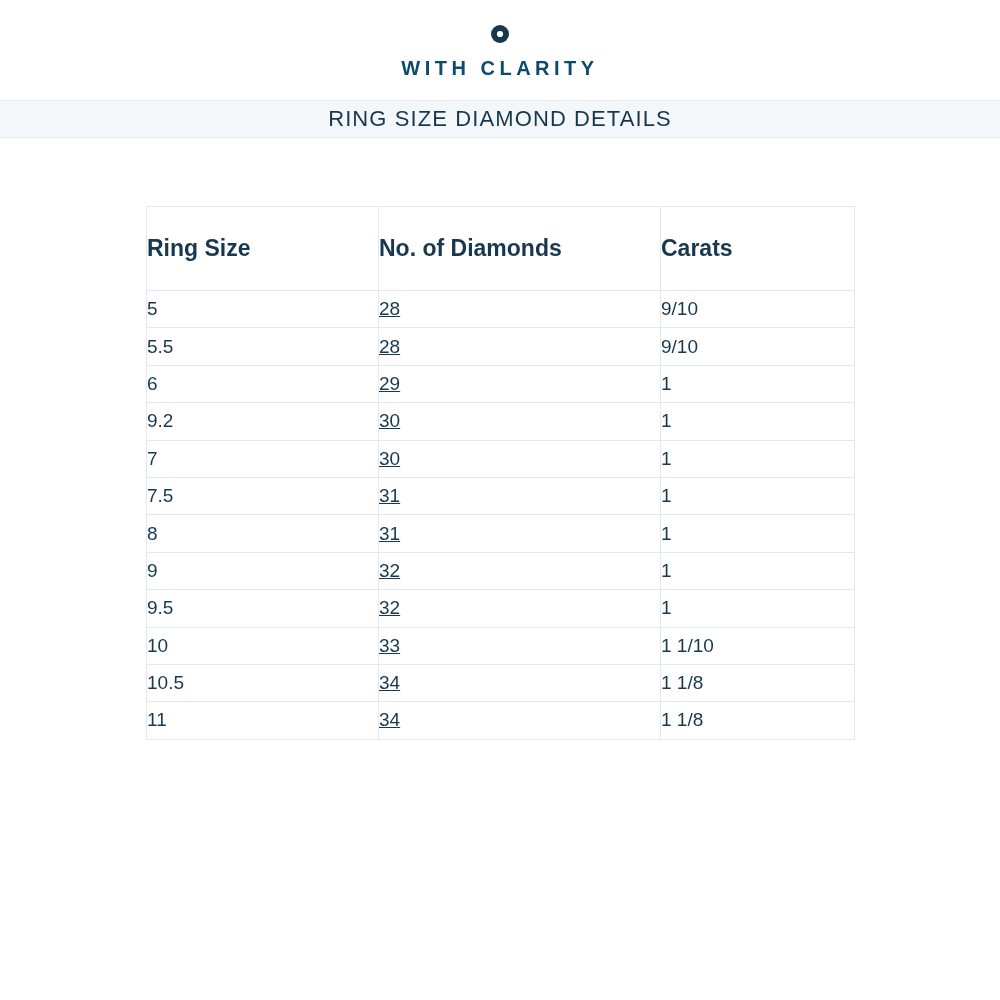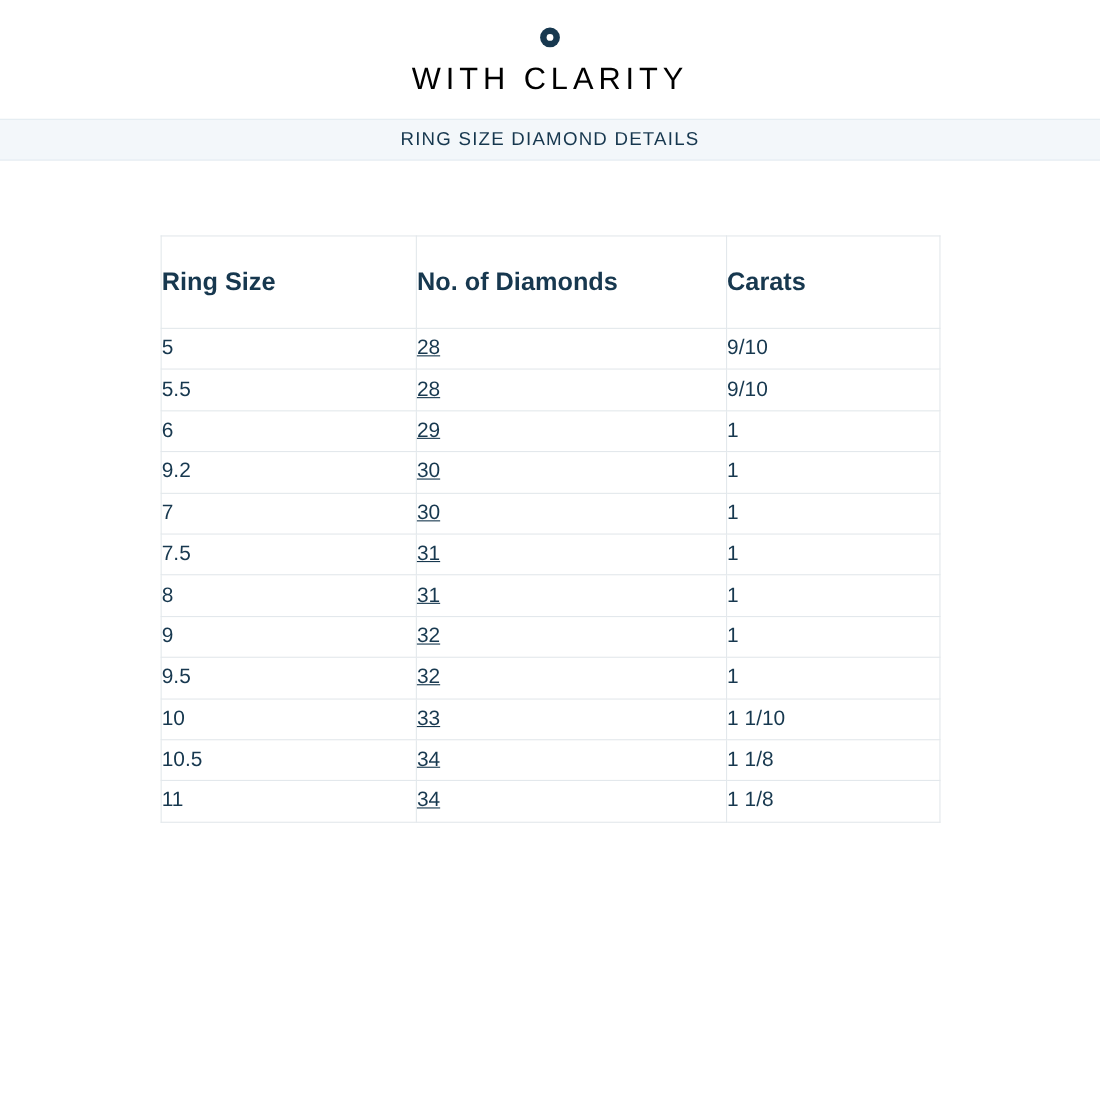--- a/index.html
+++ b/index.html
@@ -27,42 +27,42 @@
     padding-top: 22px;
     text-align: center;
   }
   .brand-mark {
     display: block;
     margin: 0 auto 12px auto;
     width: 24px;
     height: 24px;
   }
   .brand-name {
-    font-size: 28px;
+    font-size: 20px;
     letter-spacing: 4.5px;
-    font-weight: 400;
-    color: #000000;
+    font-weight: 700;
+    color: #0c4a6e;
     line-height: 1;
     margin: 0;
   }
 
   
   .title-bar {
     margin-top: 22px;
     width: 100%;
     height: 36px;
     background: #f3f7fa;
     border-top: 1px solid #e4ebf1;
     border-bottom: 1px solid #e4ebf1;
     display: flex;
     align-items: center;
     justify-content: center;
   }
   .title-bar-text {
-    font-size: 17px;
+    font-size: 22px;
     letter-spacing: 1.1px;
     color: #16374e;
     font-weight: 500;
   }
 
   
   .table-wrap {
     margin: 68px auto 0 auto;
     width: 708px;
   }

